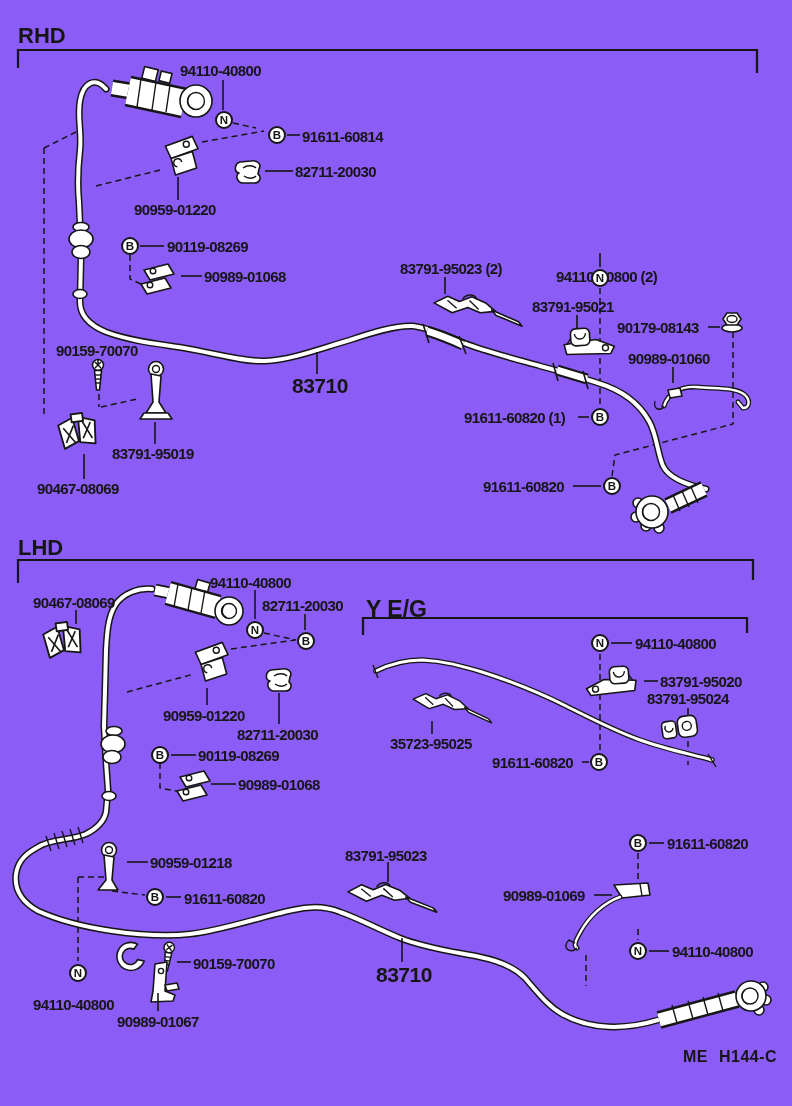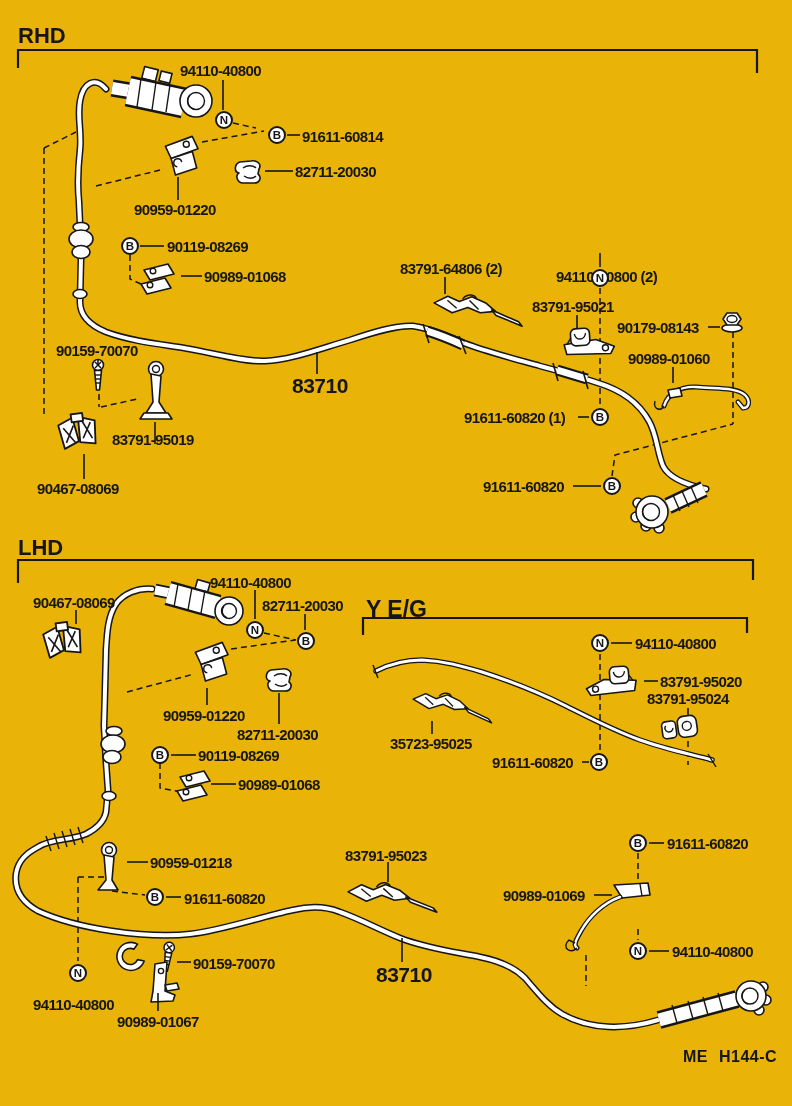--- a/index.html
+++ b/index.html
@@ -1,16 +1,16 @@
 <!DOCTYPE html>
 <html><head>
 <meta charset="utf-8">
 <style>
   html,body{margin:0;padding:0;background:#fff}
-  #stage{position:relative;width:792px;height:1106px;background:#eab308;overflow:hidden;
+  #stage{position:relative;width:792px;height:1106px;background:#8b5cf6;overflow:hidden;
          font-family:"Liberation Sans",sans-serif;color:#161616}
   #lineart{position:absolute;left:0;top:0}
   .plabel{position:absolute;font-weight:700;font-size:15px;line-height:15px;letter-spacing:-0.6px;
           white-space:nowrap;color:#161616}
   .big{font-size:21px;line-height:20px;letter-spacing:-0.5px}
   .sec{position:absolute;font-weight:700;font-size:22px;line-height:20px;letter-spacing:0;white-space:nowrap}
   .marker{position:absolute;width:18px;height:18px;border:2px solid #161616;border-radius:50%;
           background:#fff;font-weight:700;font-size:11.5px;line-height:14px;text-align:center;
           box-sizing:border-box;color:#161616}
   .footer{position:absolute;font-weight:700;font-size:16px;letter-spacing:0.5px;word-spacing:6px;color:#161616}
@@ -322,23 +322,23 @@
       <div class="sec" style="left: 18px; top: 538px; font-size: 22px;">LHD</div>
       <div class="sec" style="left: 366px; top: 599px; font-size: 23px;">Y E/G</div>
       <div class="plabel" style="left: 180px; top: 63px;">94110-40800</div>
       <div class="plabel" style="left: 302px; top: 129px;">91611-60814</div>
       <div class="plabel" style="left: 295px; top: 164px;">82711-20030</div>
       <div class="plabel" style="left: 134px; top: 202px;">90959-01220</div>
       <div class="plabel" style="left: 167px; top: 239px;">90119-08269</div>
       <div class="plabel" style="left: 204px; top: 269px;">90989-01068</div>
       <div class="plabel" style="left: 56px; top: 343px;">90159-70070</div>
       <div class="plabel big" style="left: 292px; top: 376px;">83710</div>
-      <div class="plabel" style="left: 112px; top: 432px;">83791-95019</div>
+      <div class="plabel" style="left: 112px; top: 446px;">83791-95019</div>
       <div class="plabel" style="left: 37px; top: 481px;">90467-08069</div>
-      <div class="plabel" style="left: 400px; top: 261px;">83791-64806 (2)</div>
+      <div class="plabel" style="left: 400px; top: 261px;">83791-95023 (2)</div>
       <div class="plabel" style="left: 556px; top: 249px; margin-top: 20px;">94110-40800 (2)</div>
       <div class="plabel" style="left: 532px; top: 299px;">83791-95021</div>
       <div class="plabel" style="left: 617px; top: 320px;">90179-08143</div>
       <div class="plabel" style="left: 628px; top: 351px;">90989-01060</div>
       <div class="plabel" style="left: 464px; top: 410px;">91611-60820 (1)</div>
       <div class="plabel" style="left: 483px; top: 479px;">91611-60820</div>
       <div class="plabel" style="left: 33px; top: 595px;">90467-08069</div>
       <div class="plabel" style="left: 210px; top: 575px;">94110-40800</div>
       <div class="plabel" style="left: 262px; top: 598px;">82711-20030</div>
       <div class="plabel" style="left: 163px; top: 708px;">90959-01220</div>

